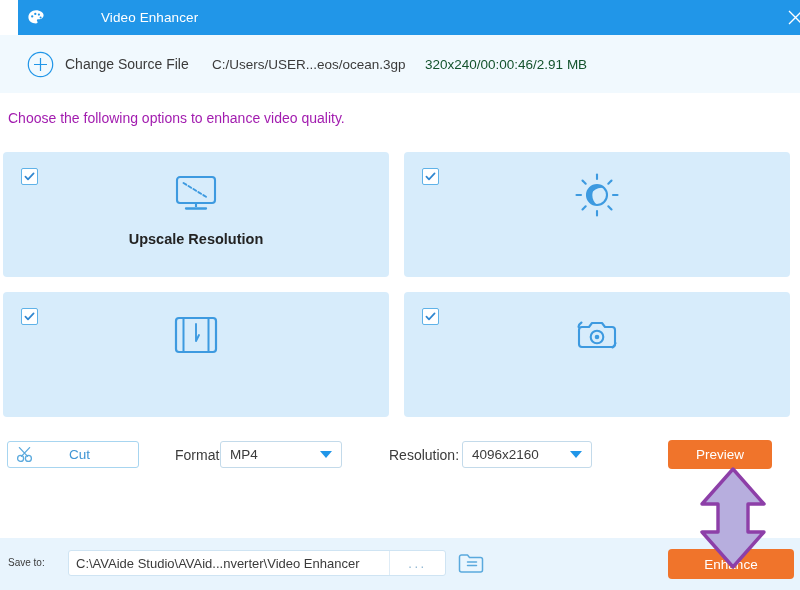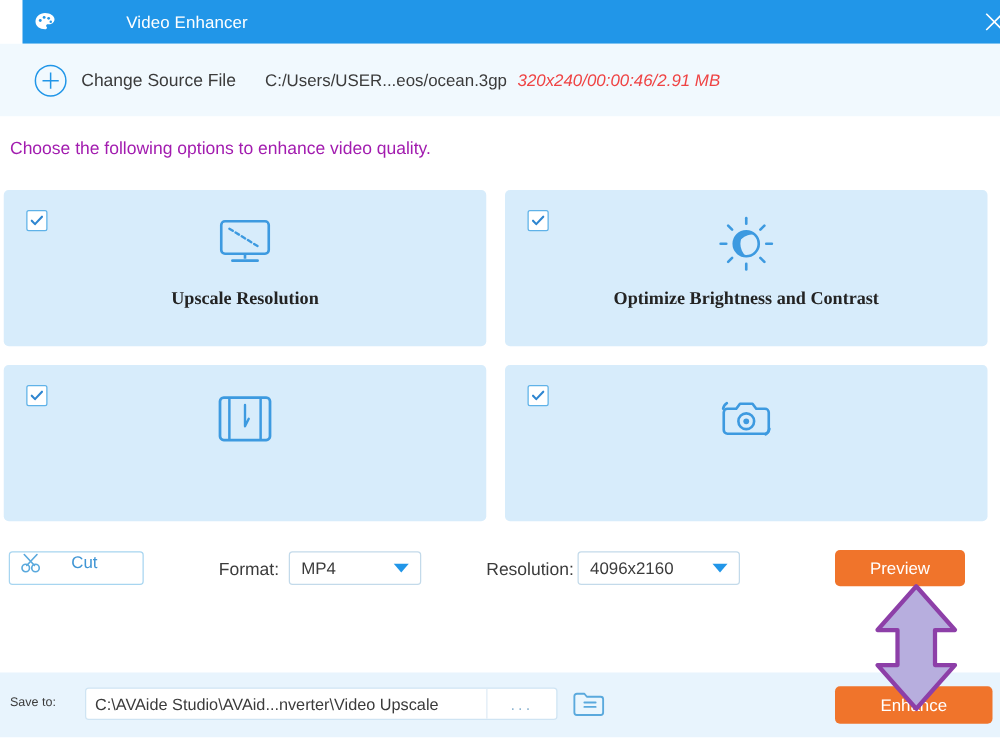--- a/index.html
+++ b/index.html
@@ -68,24 +68,23 @@
     color: #3b3b3b;
   }
   #source-path {
     position: absolute;
     left: 212px;
     font-size: 13.5px;
     color: #3b3b3b;
   }
   #source-meta {
     position: absolute;
-    left: 414px;
-    font-size: 13.5px;
-    color: #ef4444;
-    font-style: italic;
+    left: 425px;
+    font-size: 13.5px;
+    color: #14532d;
   }
 
   
   #instruction {
     position: absolute;
     left: 8px; top: 110px;
     font-size: 14px;
     color: #a21caf;
   }
 
@@ -126,33 +125,33 @@
     height: 50px;
   }
   .card .card-label {
     position: absolute;
     left: 0; top: 79px;
     width: 100%;
     text-align: center;
     font-size: 14.5px;
     font-weight: bold;
     color: #232323;
-    font-family: Liberation Serif, serif;
   }
 
   
   #cut-btn {
     position: absolute;
     left: 7px; top: 441px;
-    width: 108px; height: 27px;
+    width: 132px; height: 27px;
     background: #ffffff;
     border: 1px solid #a7d5f0;
     border-radius: 3px;
     box-sizing: border-box;
     display: flex;
+    align-items: center;
     cursor: pointer;
   }
   #cut-btn .scissors { margin-left: 8px; display:block; }
   #cut-btn .cut-label {
     flex: 1;
     text-align: center;
     font-size: 13.5px;
     color: #3f95d4;
     padding-right: 16px;
   }
@@ -171,21 +170,21 @@
     top: 441px;
     height: 27px;
     background: #ffffff;
     border: 1px solid #c3daea;
     border-radius: 3px;
     box-sizing: border-box;
     display: flex;
     align-items: center;
     cursor: pointer;
   }
-  #format-dropdown { left: 231px; width: 106px; }
+  #format-dropdown { left: 220px; width: 122px; }
   #resolution-dropdown { left: 462px; width: 130px; }
   .dropdown .value {
     margin-left: 9px;
     font-size: 13.5px;
     color: #3b3b3b;
   }
   .dropdown .caret {
     position: absolute;
     right: 9px;
     width: 0; height: 0;
@@ -333,21 +332,20 @@
         <path d="M24 40 L24 44.5"></path>
         <path d="M3.5 24 L8 24"></path>
         <path d="M40 24 L44.5 24"></path>
         <path d="M9.5 9.5 L12.7 12.7"></path>
         <path d="M35.3 35.3 L38.5 38.5"></path>
         <path d="M38.5 9.5 L35.3 12.7"></path>
         <path d="M12.7 35.3 L9.5 38.5"></path>
       </g>
     </svg>
   </div>
-  <div class="card-label">Optimize Brightness and Contrast</div>
 </div>
 
 <div class="card" id="card-2">
   <div class="checkbox">
     <svg width="13" height="13" viewBox="0 0 13 13">
       <path d="M2.4 6.6 L5 9.3 L10.6 3.4" stroke="#2f86d0" stroke-width="1.7" fill="none" stroke-linecap="round" stroke-linejoin="round"></path>
     </svg>
   </div>
   <div class="icon-wrap">
     <svg width="48" height="40" viewBox="0 0 48 40">
@@ -409,21 +407,21 @@
 <div class="dropdown" id="resolution-dropdown">
   <span class="value">4096x2160</span>
   <span class="caret"></span>
 </div>
 
 <div class="primary-btn" id="preview-btn">Preview</div>
 
 <div id="footer"></div>
 <span id="saveto-label">Save to:</span>
 <div id="saveto-field">
-  <span id="saveto-path">C:\AVAide Studio\AVAid...nverter\Video Upscale</span>
+  <span id="saveto-path">C:\AVAide Studio\AVAid...nverter\Video Enhancer</span>
   <span id="saveto-ellipsis">...</span>
 </div>
 <div id="folder-btn">
   <svg width="26" height="22" viewBox="0 0 26 22">
     <path d="M1.5 5 a2 2 0 0 1 2 -2 h6 l2 2.4 h11 a2 2 0 0 1 2 2 v10.6 a2 2 0 0 1 -2 2 h-19 a2 2 0 0 1 -2 -2 z" fill="#eaf6fe" stroke="#5aa9dd" stroke-width="1.5" stroke-linejoin="round"></path>
     <path d="M9.5 10 h9 M9.5 13.5 h9" stroke="#5aa9dd" stroke-width="1.5" stroke-linecap="round"></path>
   </svg>
 </div>
 <div class="primary-btn" id="enhance-btn">Enhance</div>
 

